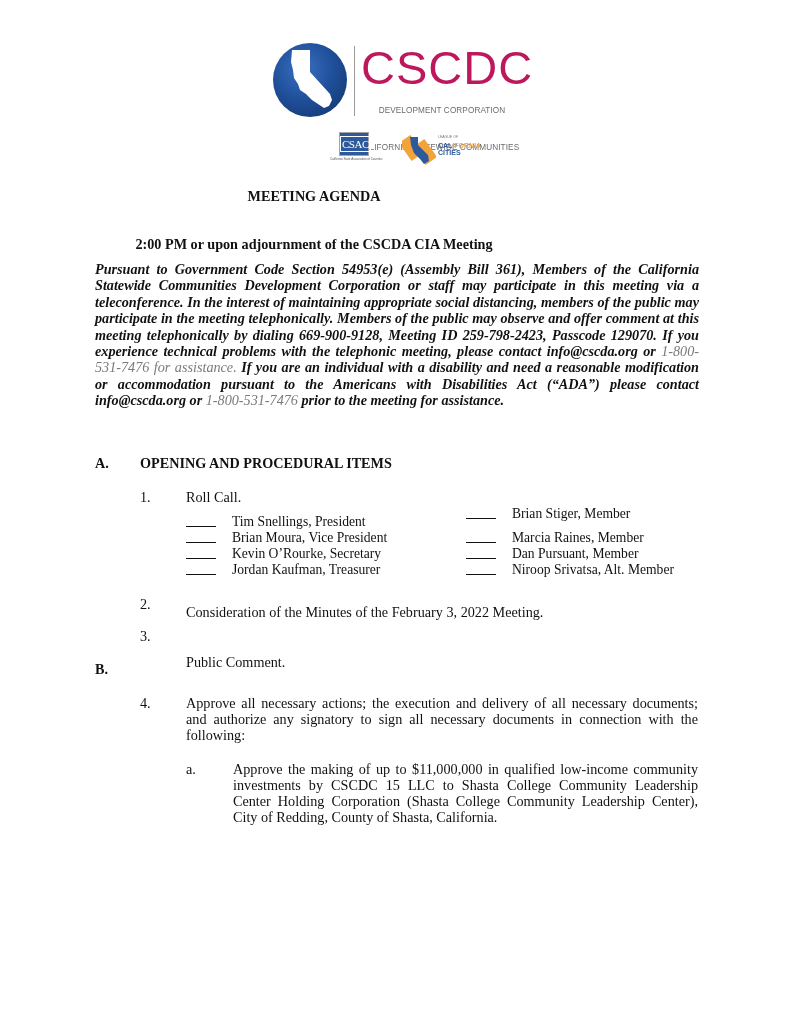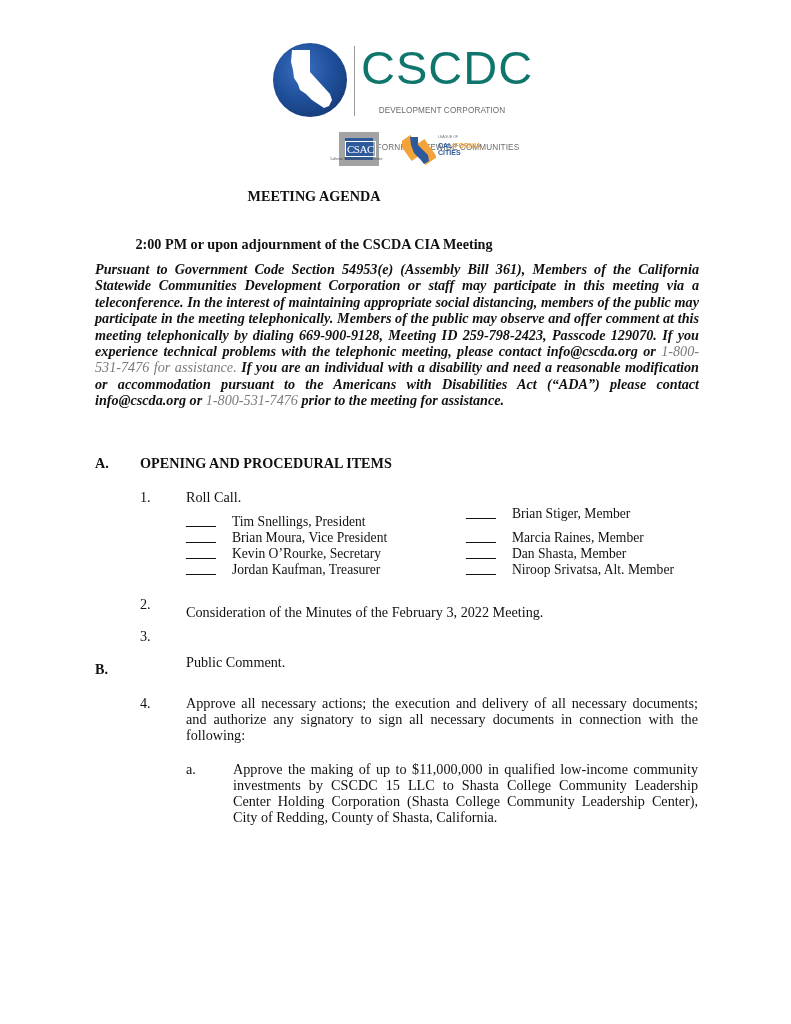--- a/index.html
+++ b/index.html
@@ -10,36 +10,36 @@
   }
   .page { position: absolute; left: 0; top: 0; width: 791px; height: 1024px; }
 
   
   .logo-main { position: absolute; left: 272px; top: 42px; width: 260px; height: 80px; }
   .logo-circle { position: absolute; left: 0; top: 0; width: 76px; height: 76px; }
   .logo-divider { position: absolute; left: 82px; top: 4px; width: 1px; height: 70px; background: #9a9a9a; }
   .logo-word {
     position: absolute; left: 89px; top: 2px;
     font-family: "Liberation Sans", "DejaVu Sans", sans-serif;
-    font-size: 47px; line-height: 48px; color: #0f766e; letter-spacing: 1px;
+    font-size: 47px; line-height: 48px; color: #be185d; letter-spacing: 1px;
   }
   .logo-sub {
     position: absolute; left: 90px; width: 160px; text-align: center;
     font-family: "Liberation Sans", "DejaVu Sans", sans-serif;
     font-size: 8.2px; color: #6b6b6b; letter-spacing: 0.1px; white-space: nowrap;
   }
   .logo-sub.l1 { top: 53px; left: 86px; margin-top: 48px; }
   .logo-sub.l2 { top: 64px; }
 
   .logo-csac { position: absolute; left: 334px; top: 132px; width: 50px; height: 36px; }
   .csac-box {
     position: absolute; left: 5px; top: 0; width: 28px; height: 22px;
     background: #2e5a9c; color: #ffffff;
     font-family: "Liberation Serif", serif; font-size: 11px; line-height: 22px;
-    text-align: center; letter-spacing: -0.5px; border: 6px solid #a3a3a3;
+    text-align: center; letter-spacing: -0.5px; border: 1px solid #a3a3a3;
   }
   .csac-box span { display: inline-block; border: 1px solid #fff; line-height: 14px; padding: 0 1px; margin-top: 3px; }
   .csac-caption {
     position: absolute; left: -4px; top: 25px; width: 50px; white-space: nowrap;
     font-family: "Liberation Sans", sans-serif; font-size: 3px; color: #555;
   }
   .logo-league { position: absolute; left: 402px; top: 131px; width: 80px; height: 36px; }
   .league-text {
     position: absolute; left: 36px; top: 5px;
     font-family: "Liberation Sans", sans-serif; color: #2e5a9c; line-height: 1;
@@ -127,21 +127,21 @@
   <div class="txt" style="left:186px; top:489px;">Roll Call.</div>
 
   <div>
     <div class="roll-row" style="left:186px; top:514px;"><span class="blank"></span><span>Tim Snellings, President</span></div>
     <div class="roll-row" style="left:186px; top:530px;"><span class="blank"></span><span>Brian Moura, Vice President</span></div>
     <div class="roll-row" style="left:186px; top:546px;"><span class="blank"></span><span>Kevin O’Rourke, Secretary</span></div>
     <div class="roll-row" style="left:186px; top:562px;"><span class="blank"></span><span>Jordan Kaufman, Treasurer</span></div>
 
     <div class="roll-row" style="left:466px; top:506px;"><span class="blank"></span><span>Brian Stiger, Member</span></div>
     <div class="roll-row" style="left:466px; top:530px;"><span class="blank"></span><span>Marcia Raines, Member</span></div>
-    <div class="roll-row" style="left:466px; top:546px;"><span class="blank"></span><span>Dan Shasta, Member</span></div>
+    <div class="roll-row" style="left:466px; top:546px;"><span class="blank"></span><span>Dan Pursuant, Member</span></div>
     <div class="roll-row" style="left:466px; top:562px;"><span class="blank"></span><span>Niroop Srivatsa, Alt. Member</span></div>
   </div>
 
   <div class="txt" style="left:140px; top:596px;">2.</div>
   <div class="txt" style="left:186px; top:604px;">Consideration of the Minutes of the February 3, 2022 Meeting.</div>
 
   <div class="txt" style="left:140px; top:628px;">3.</div>
   <div class="txt" style="left:186px; top:654px;">Public Comment.</div>
 
   <div class="sec" style="left:95px; top:661px;">B.</div>

